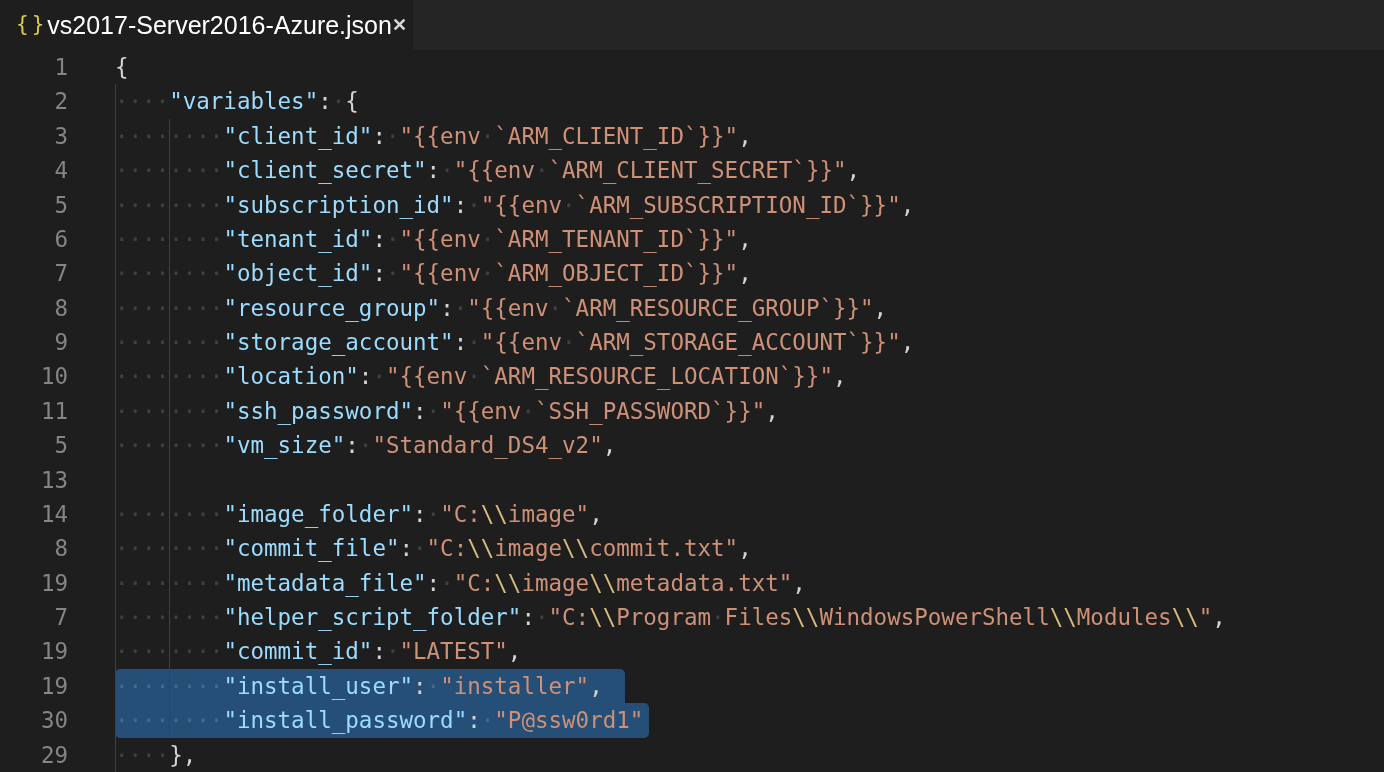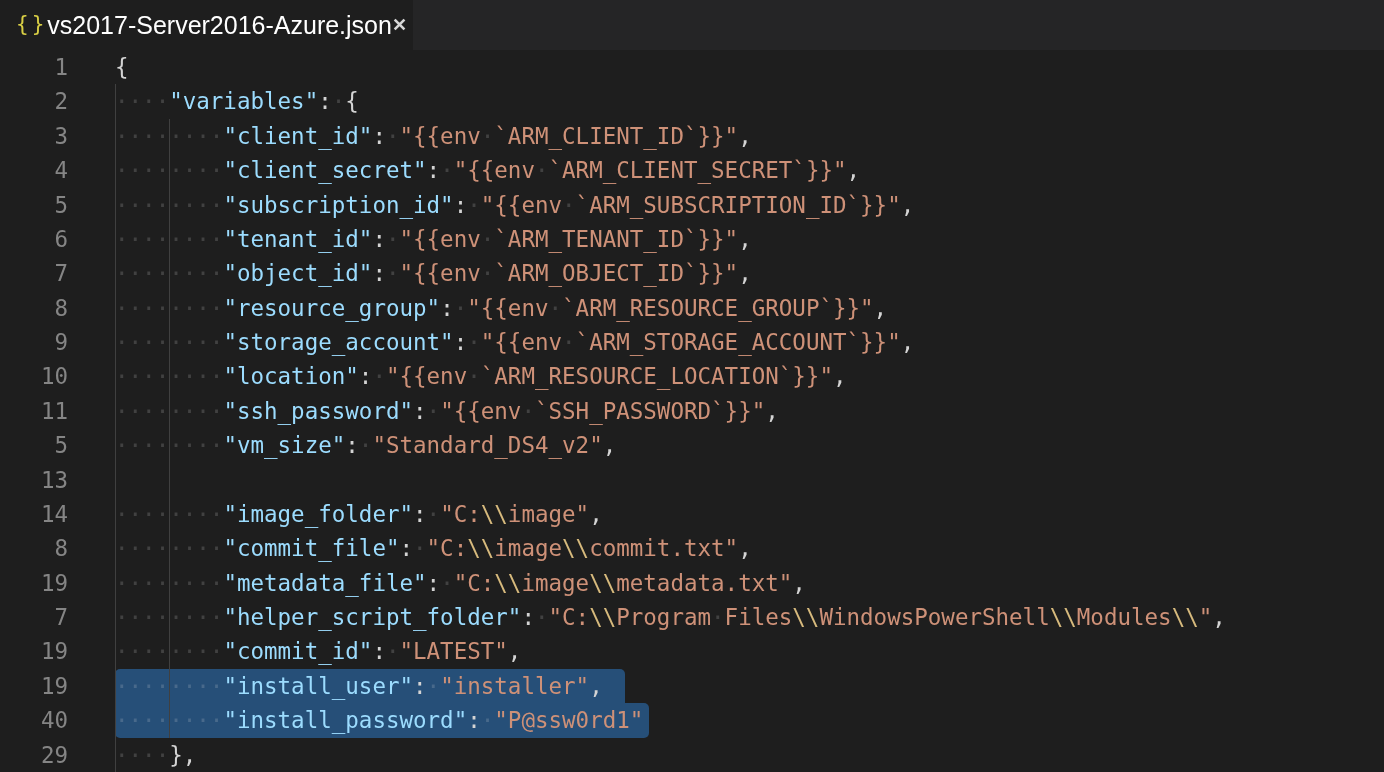--- a/index.html
+++ b/index.html
@@ -101,21 +101,21 @@
       <div class="line-num">10</div>
       <div class="line-num">11</div>
       <div class="line-num">5</div>
       <div class="line-num">13</div>
       <div class="line-num">14</div>
       <div class="line-num">8</div>
       <div class="line-num">19</div>
       <div class="line-num">7</div>
       <div class="line-num">19</div>
       <div class="line-num">19</div>
-      <div class="line-num">40</div>
+      <div class="line-num">30</div>
       <div class="line-num">29</div>
     </div>
   <div class="code">
       <div class="indent-guide" style="left: 0ch; top: 34.38px; height: 687.6px;"></div>
       <div class="indent-guide" style="left: 4ch; top: 68.76px; height: 618.84px;"></div>
       <div class="code-line"><span class="tk-p">{</span></div>
       <div class="code-line"><span class="tk-w">····</span><span class="tk-k">"variables"</span><span class="tk-p">:</span><span class="tk-w">·</span><span class="tk-p">{</span></div>
       <div class="code-line"><span class="tk-w">········</span><span class="tk-k">"client_id"</span><span class="tk-p">:</span><span class="tk-w">·</span><span class="tk-s">"{{env</span><span class="tk-w">·</span><span class="tk-s">`ARM_CLIENT_ID`}}"</span><span class="tk-p">,</span></div>
       <div class="code-line"><span class="tk-w">········</span><span class="tk-k">"client_secret"</span><span class="tk-p">:</span><span class="tk-w">·</span><span class="tk-s">"{{env</span><span class="tk-w">·</span><span class="tk-s">`ARM_CLIENT_SECRET`}}"</span><span class="tk-p">,</span></div>
       <div class="code-line"><span class="tk-w">········</span><span class="tk-k">"subscription_id"</span><span class="tk-p">:</span><span class="tk-w">·</span><span class="tk-s">"{{env</span><span class="tk-w">·</span><span class="tk-s">`ARM_SUBSCRIPTION_ID`}}"</span><span class="tk-p">,</span></div>

